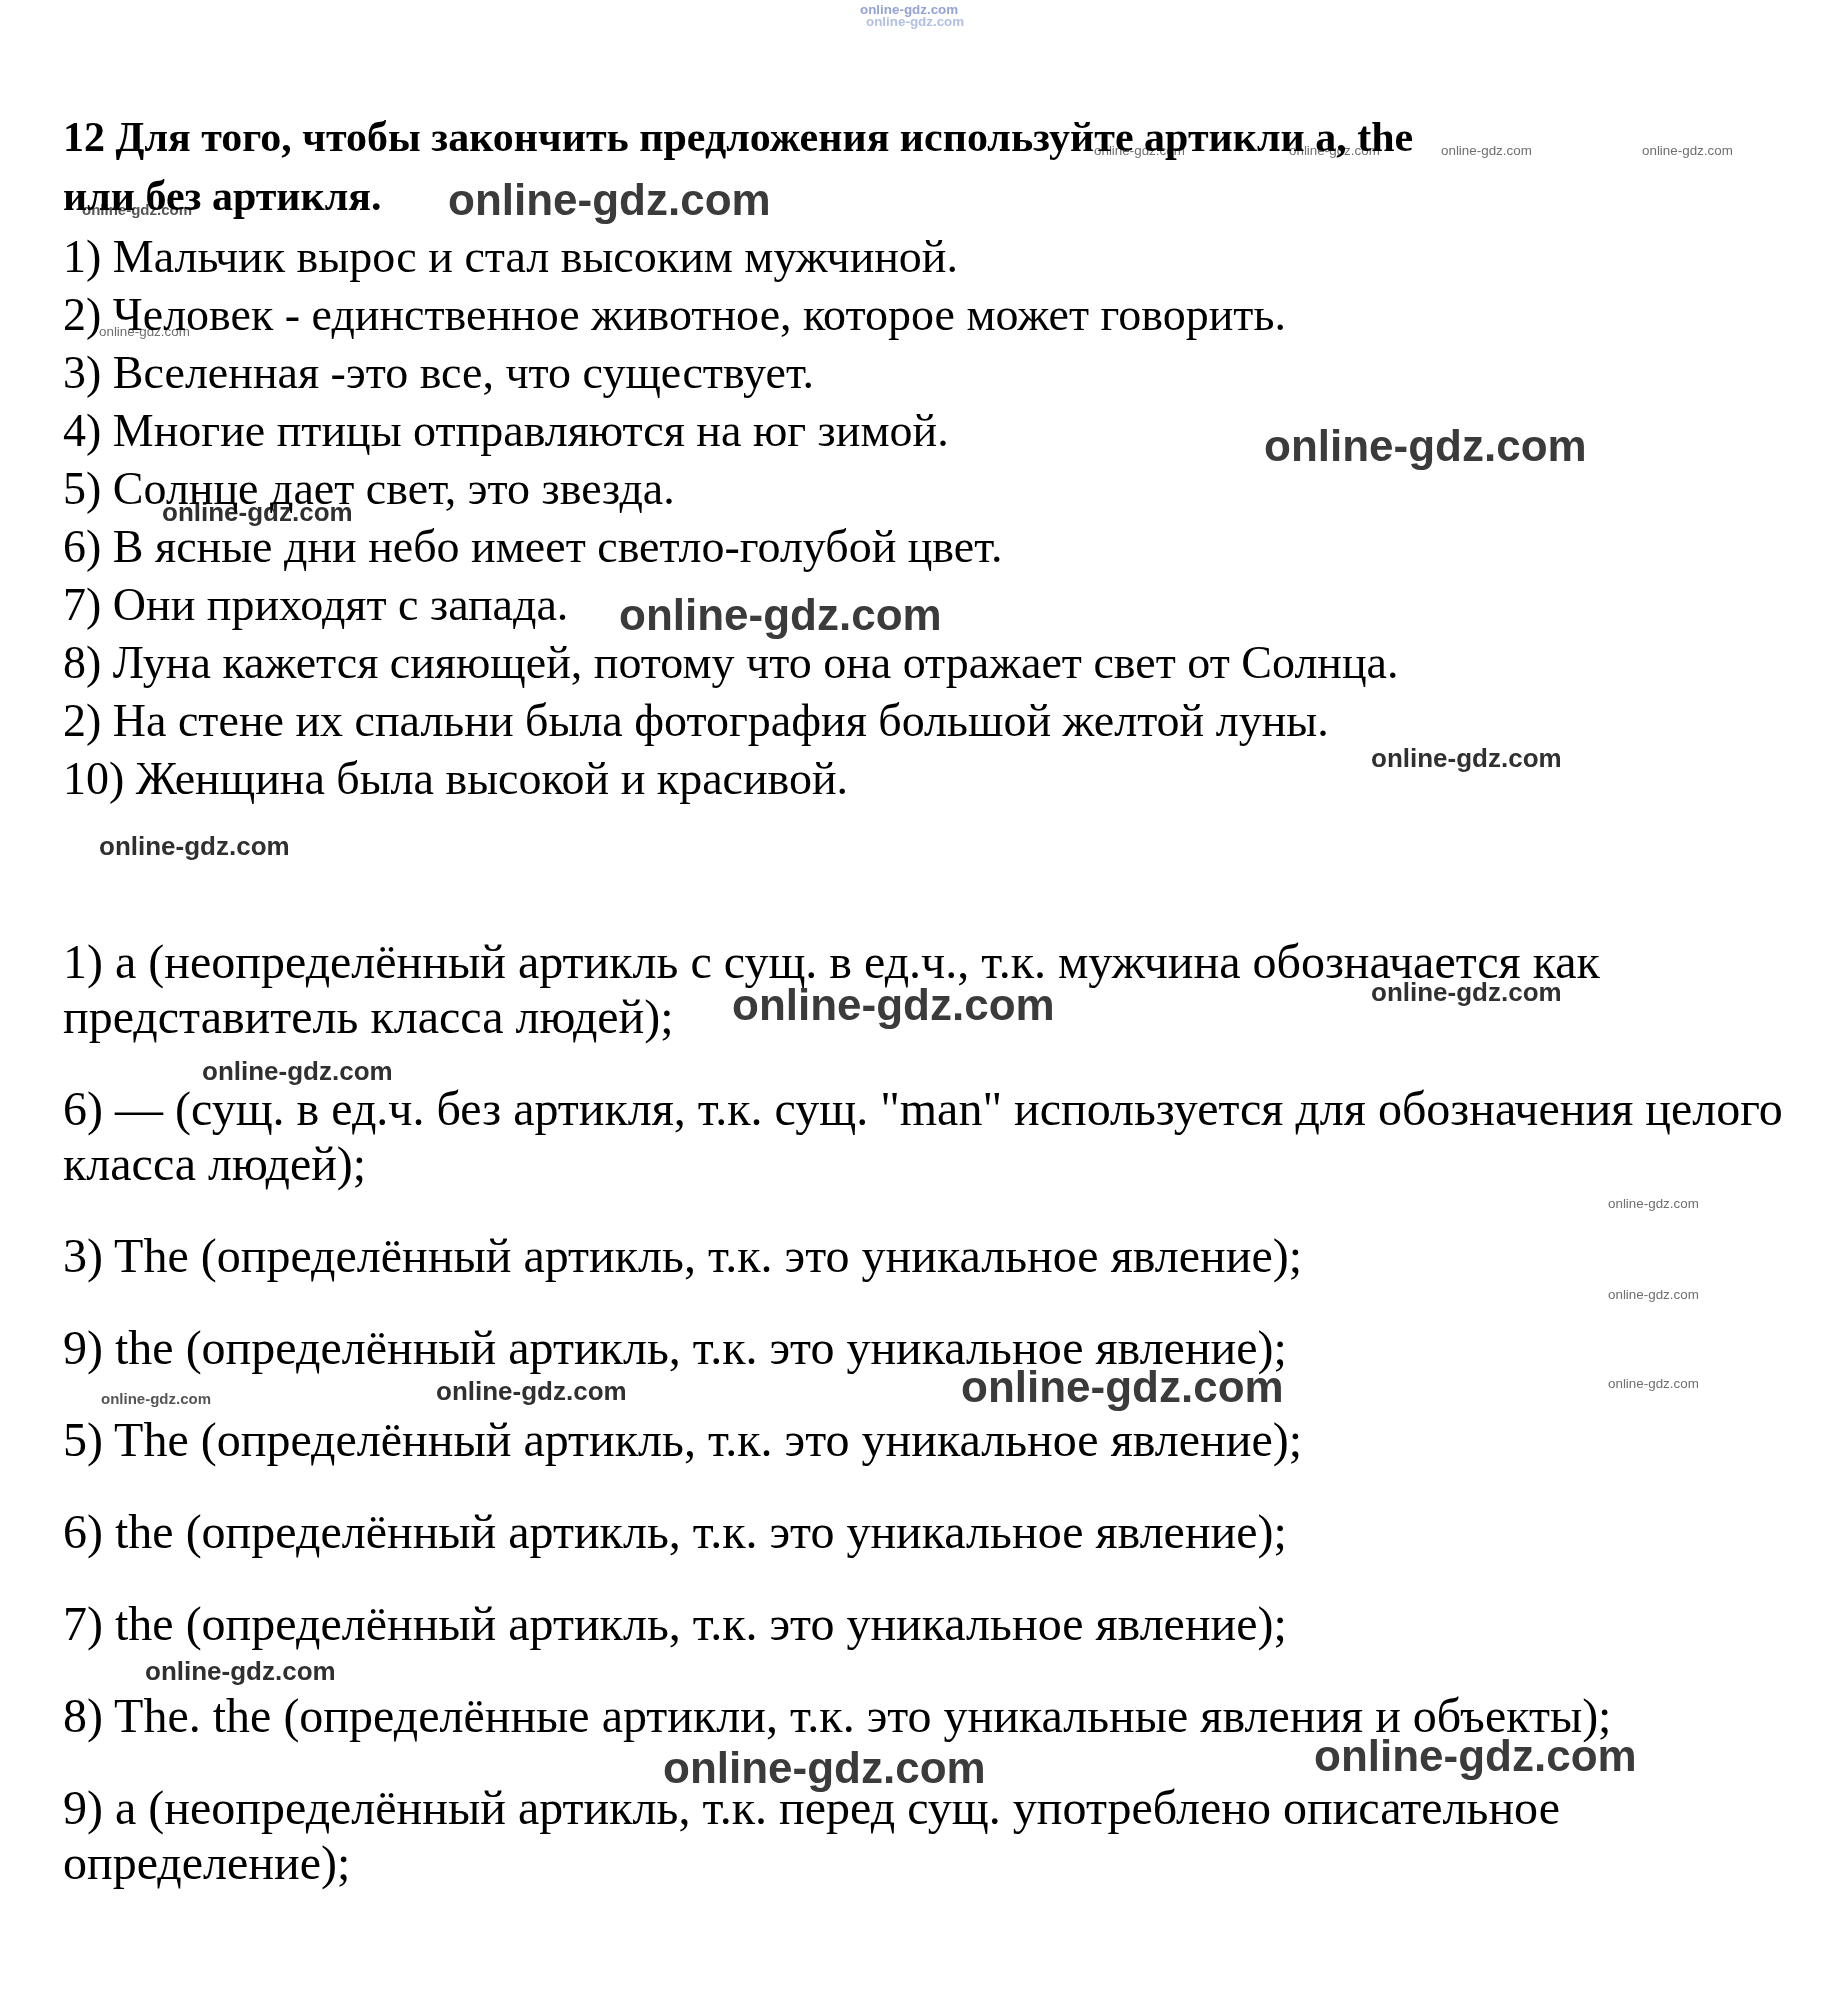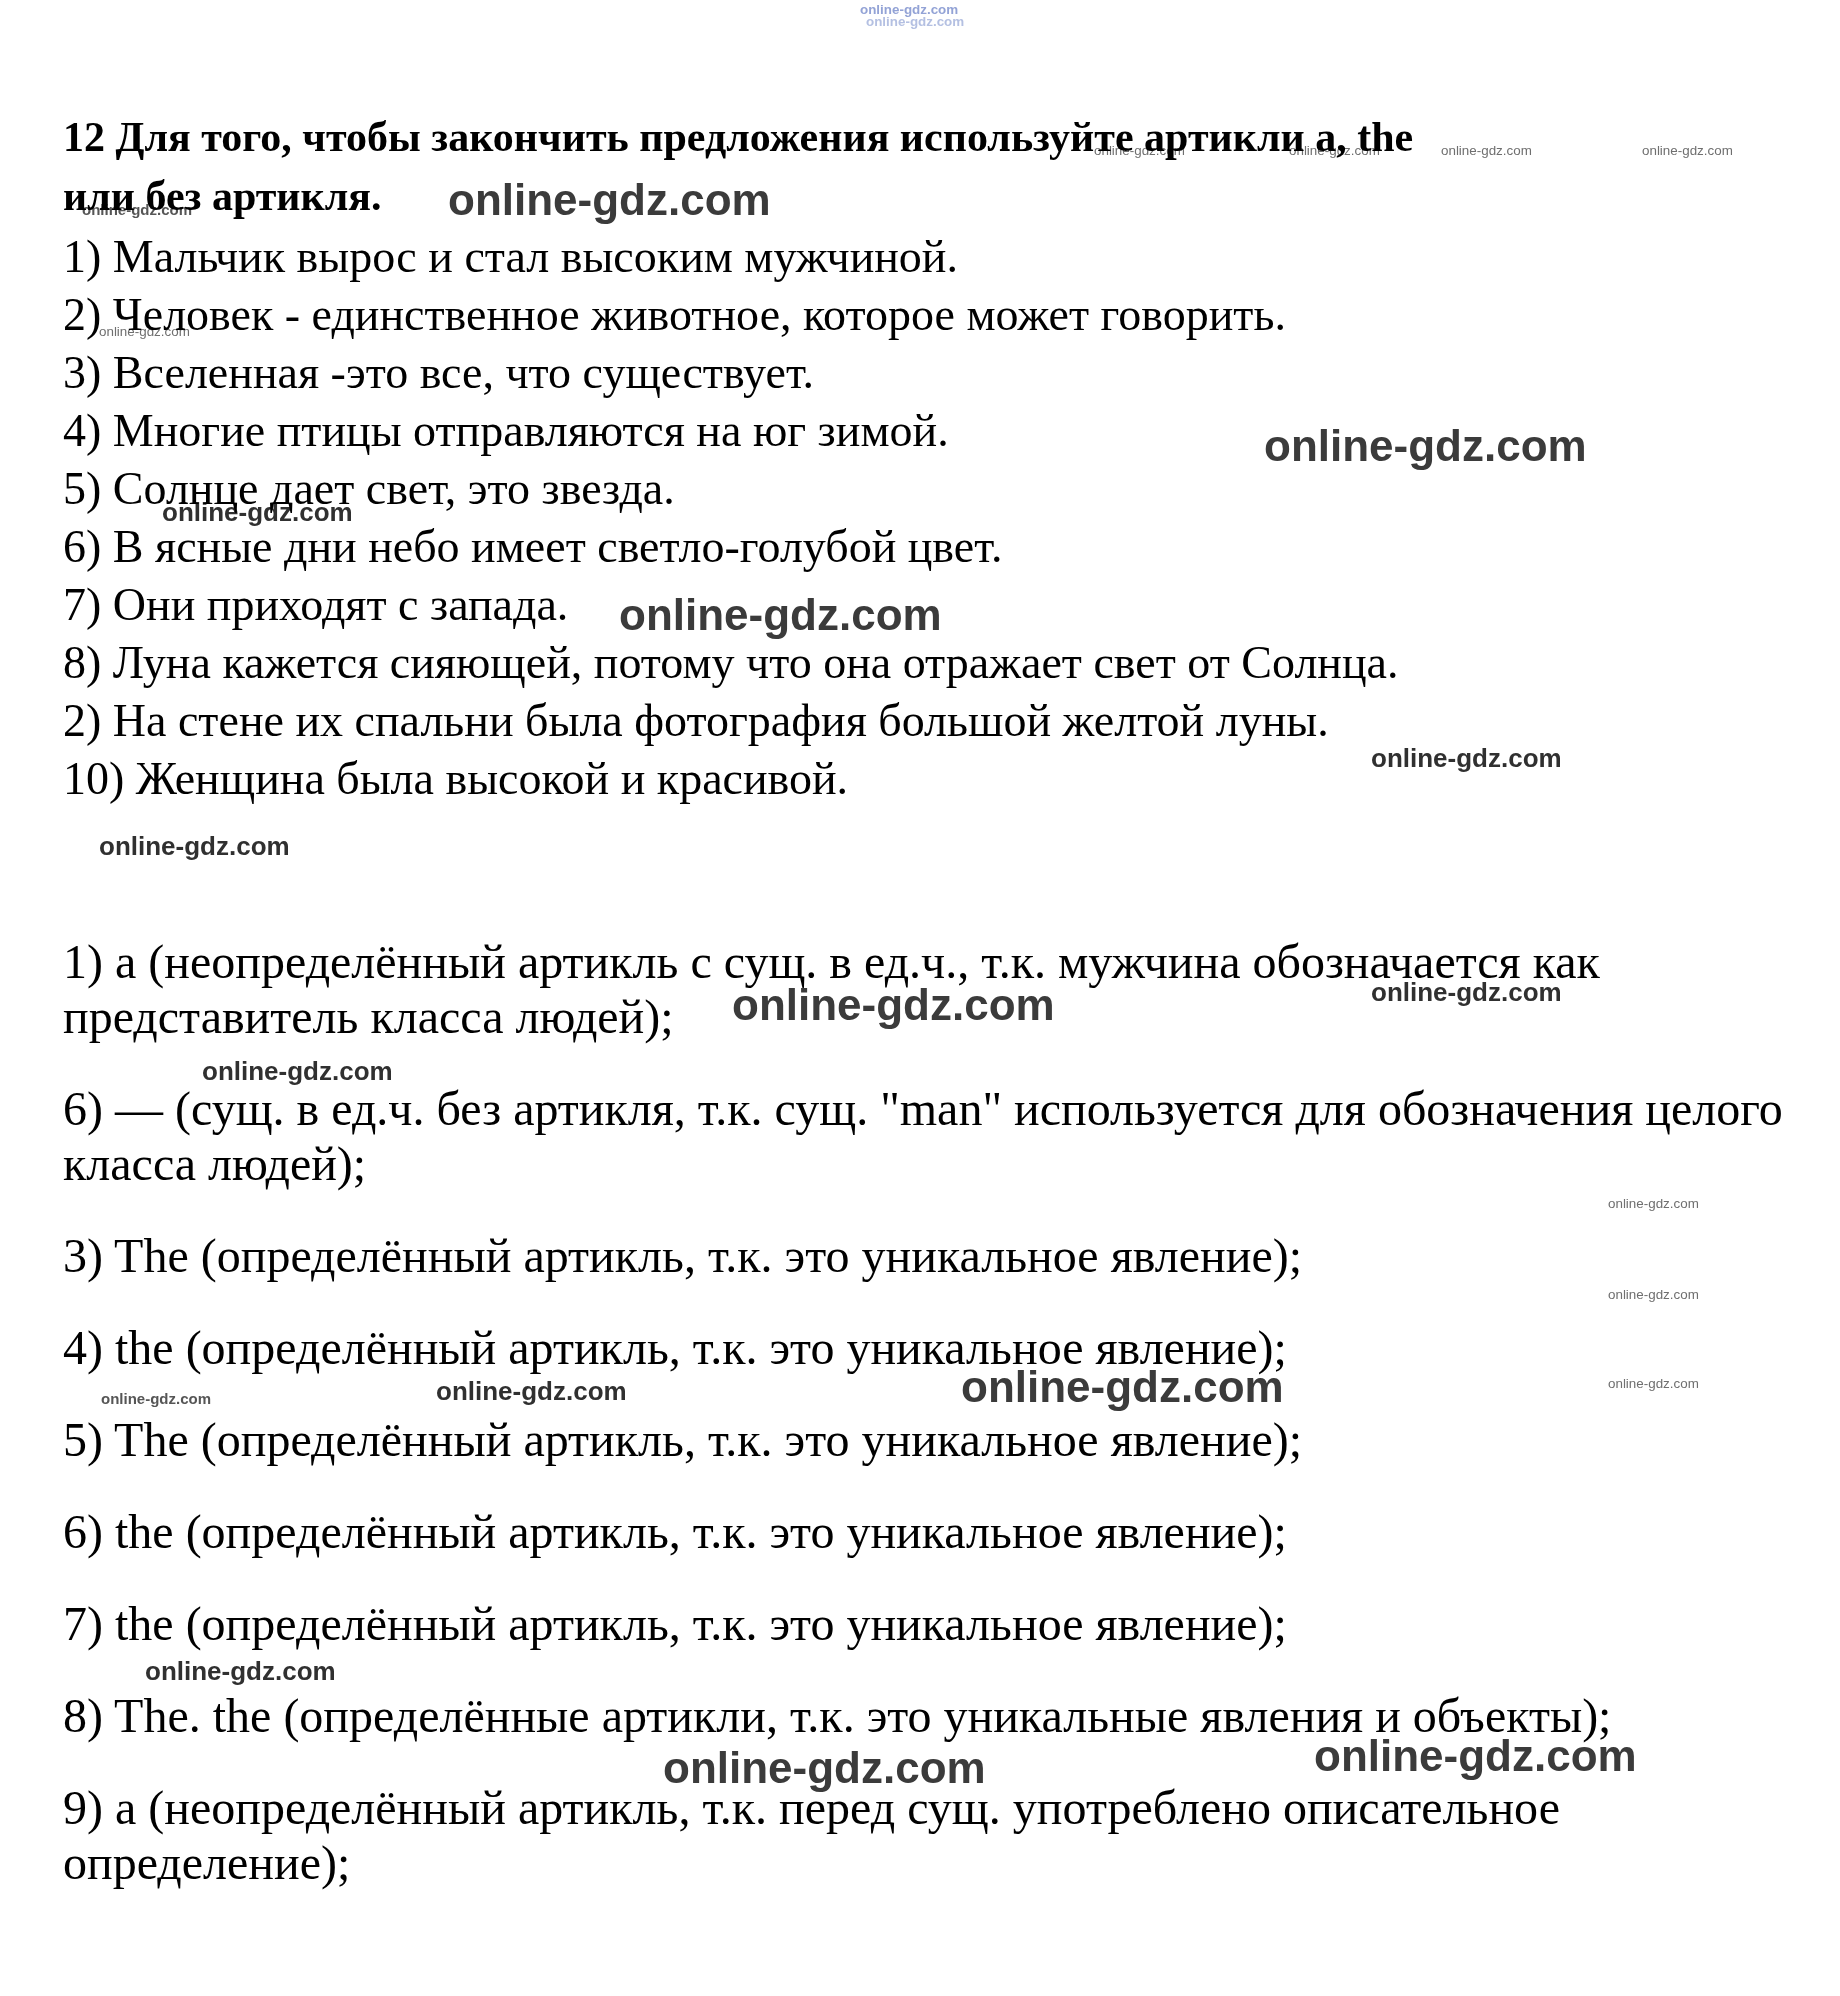--- a/index.html
+++ b/index.html
@@ -130,21 +130,21 @@
     </div>
 
   <div class="answers">
 
       <p class="answer">1) a (неопределённый артикль с сущ. в ед.ч., т.к. мужчина обозначается как представитель класса людей);</p>
 
       <p class="answer">6) — (сущ. в ед.ч. без артикля, т.к. сущ. "man" используется для обозначения целого класса людей);</p>
 
       <p class="answer">3) The (определённый артикль, т.к. это уникальное явление);</p>
 
-      <p class="answer">4) the (определённый артикль, т.к. это уникальное явление);</p>
+      <p class="answer">9) the (определённый артикль, т.к. это уникальное явление);</p>
 
       <p class="answer">5) The (определённый артикль, т.к. это уникальное явление);</p>
 
       <p class="answer">6) the (определённый артикль, т.к. это уникальное явление);</p>
 
       <p class="answer">7) the (определённый артикль, т.к. это уникальное явление);</p>
 
       <p class="answer">8) The. the (определённые артикли, т.к. это уникальные явления и объекты);</p>
 
       <p class="answer">9) a (неопределённый артикль, т.к. перед сущ. употреблено описательное определение);</p>

